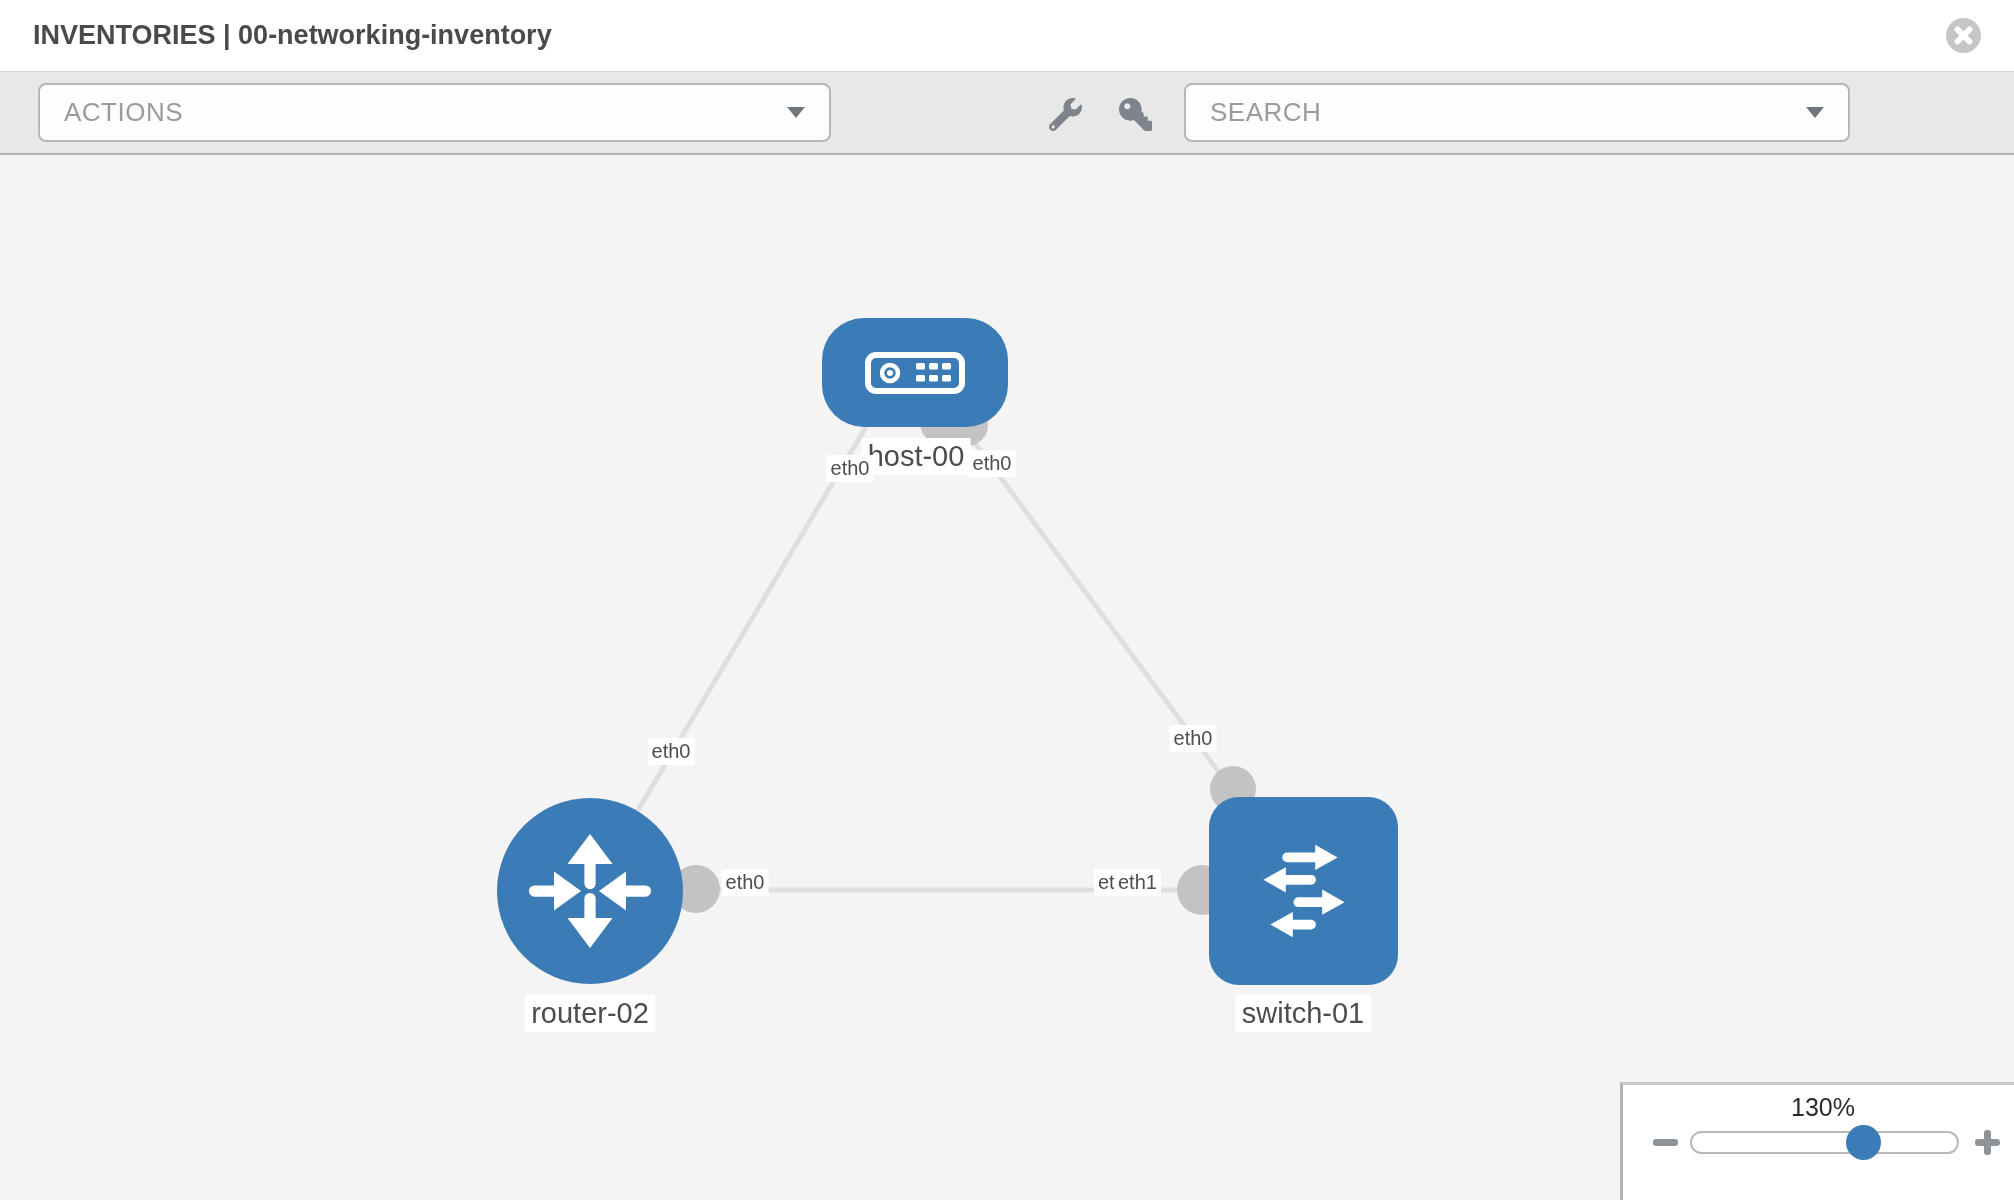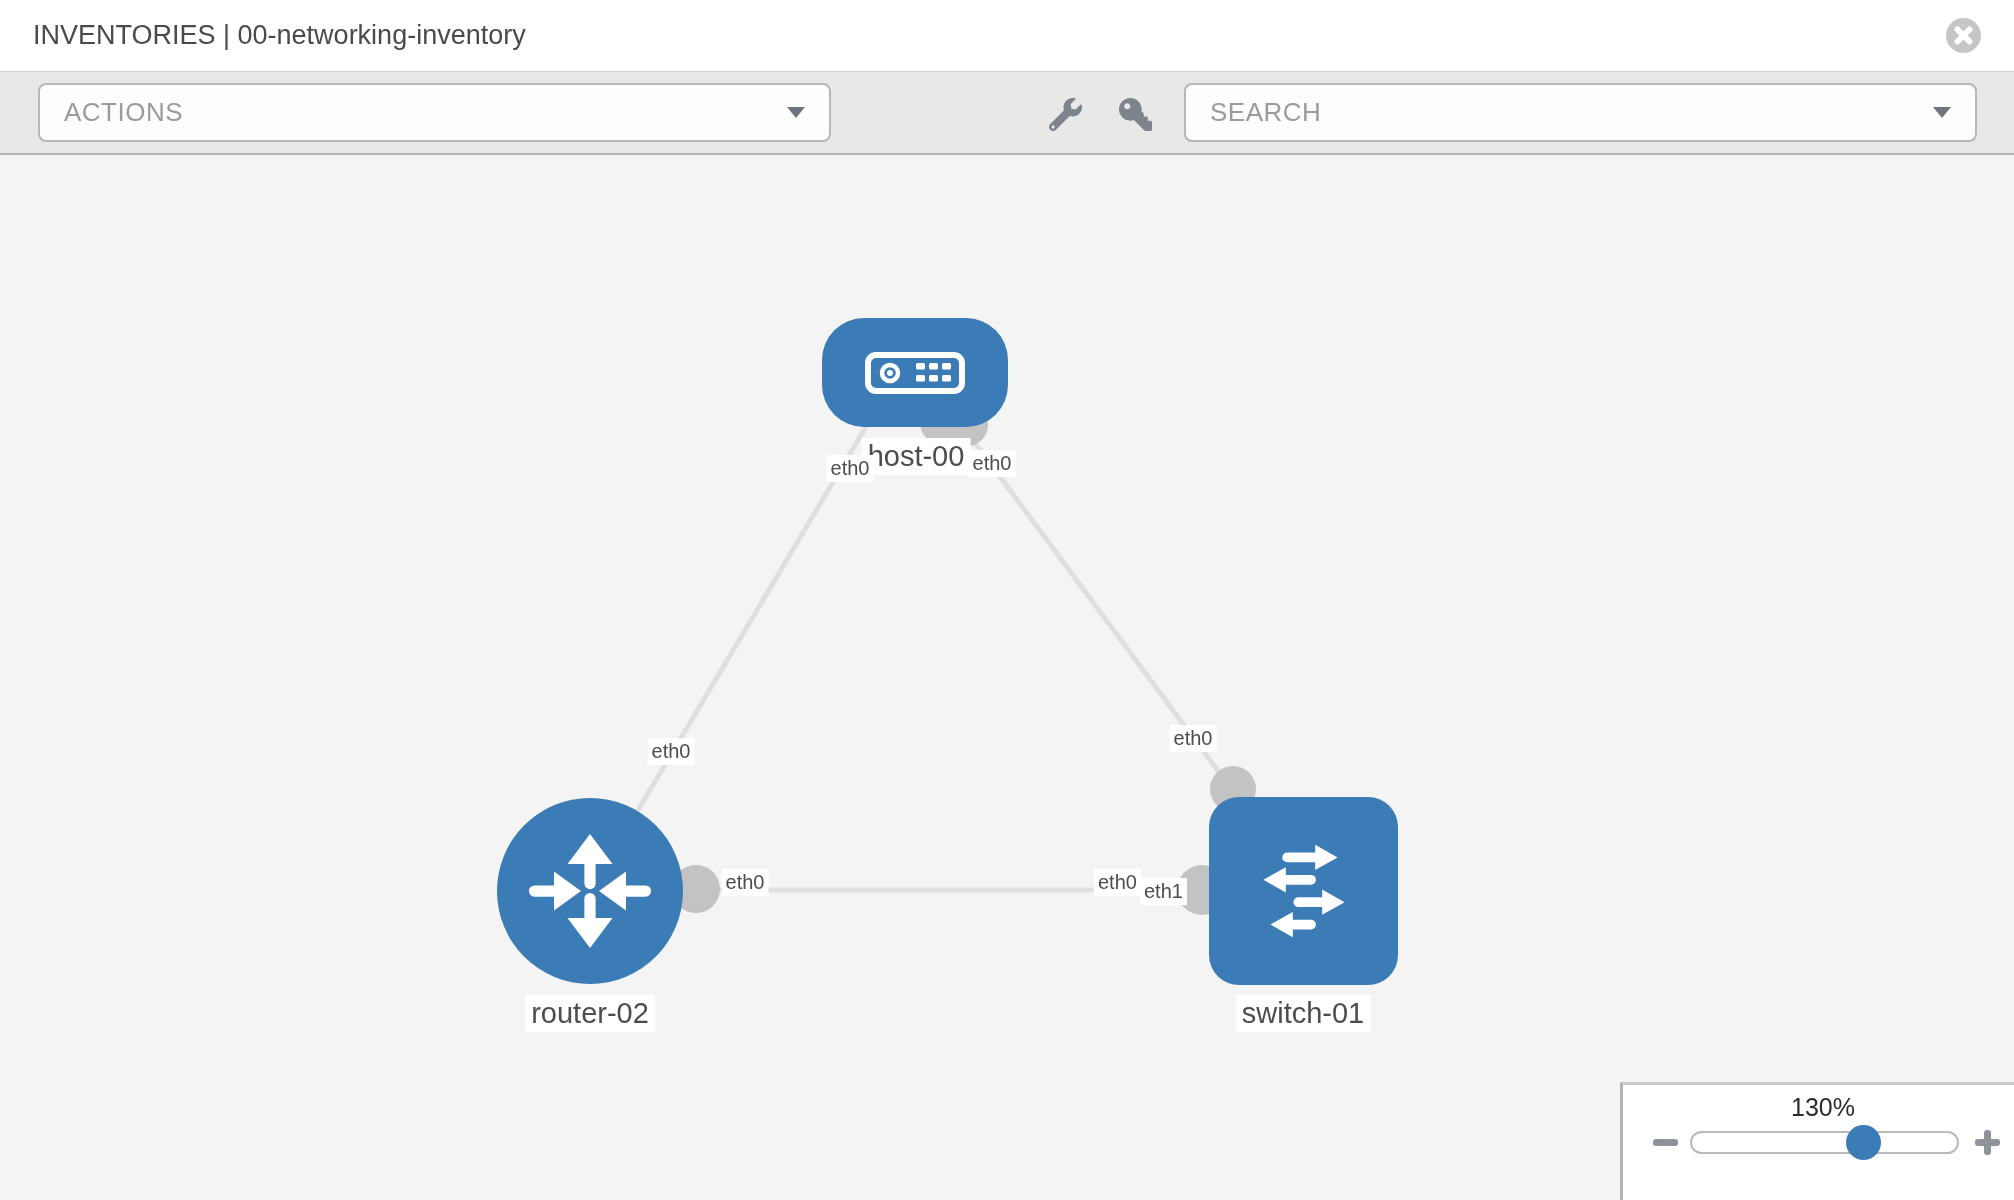--- a/index.html
+++ b/index.html
@@ -3,21 +3,21 @@
 <meta charset="utf-8">
 <style>
   html,body{margin:0;padding:0;}
   #app{
     position:relative;width:2014px;height:1200px;overflow:hidden;
     font-family:"Liberation Sans",sans-serif;background:#f4f4f4;
     -webkit-font-smoothing:antialiased;
   }
   
   .header{position:absolute;left:0;top:0;width:2014px;height:71px;background:#ffffff;border-bottom:1px solid #d2d2d2;}
-  .header-title{position:absolute;left:33px;top:0;height:80px;line-height:71px;font-size:27px;font-weight:normal;color:#4a4a4a;}
+  .header-title{position:absolute;left:33px;top:0;height:80px;line-height:71px;font-size:27px;font-weight:bold;color:#4a4a4a;}
   .close-btn{position:absolute;left:1946px;top:18px;width:35px;height:35px;border-radius:50%;background:#c6c6c6;cursor:pointer;}
   
   .toolbar{position:absolute;left:0;top:72px;width:2014px;height:81px;background:#e8e8e8;border-bottom:2px solid #b3b3b3;}
   .dropdown{
     position:absolute;top:11px;height:59px;background:#fdfdfd;border:2px solid #b7b7b7;border-radius:8px;
     box-sizing:border-box;display:flex;align-items:center;justify-content:space-between;
     padding:0 24px;cursor:pointer;
   }
   .dropdown .dd-label{font-size:26px;color:#9b9b9b;letter-spacing:.5px;}
   .caret{width:0;height:0;border-left:9px solid transparent;border-right:9px solid transparent;border-top:11px solid #6e757c;}
@@ -76,21 +76,21 @@
     </div>
 
     <div class="tool-icon" style="left:1119px;">
       <span>
         <svg viewBox="0 0 512 512">
           <path transform="rotate(-90 256 256)" d="M512 176.001C512 273.203 433.202 352 336 352c-11.22 0-22.19-1.062-32.827-3.069l-24.012 27.014A23.999 23.999 0 0 1 261.223 384H224v40c0 13.255-10.745 24-24 24h-40v40c0 13.255-10.745 24-24 24H24c-13.255 0-24-10.745-24-24v-78.059c0-6.365 2.529-12.47 7.029-16.971l161.802-161.802C163.108 213.814 160 195.271 160 176 160 78.798 238.797.001 335.999 0 433.488-.001 512 78.511 512 176.001zM336 128c0 26.51 21.49 48 48 48s48-21.49 48-48-21.49-48-48-48-48 21.49-48 48z"></path>
         </svg>
       </span>
     </div>
 
-    <div class="dropdown" style="left:1184px;width:793px;">
+    <div class="dropdown" style="left:1184px;width:666px;">
       <span class="dd-label">SEARCH</span>
       <span class="caret"></span>
     </div>
   </div>
 
   <div class="canvas"></div>
 
   <svg class="links-layer" width="2014" height="1200" viewBox="0 0 2014 1200">
     <line x1="870" y1="420" x2="590" y2="891" stroke="#dfdfdf" stroke-width="5"></line>
     <line x1="958" y1="420" x2="1232" y2="790" stroke="#dfdfdf" stroke-width="5"></line>
@@ -152,21 +152,21 @@
   <div class="chip node-chip" style="left:590px;top:995px;">router-02</div>
   <div class="chip node-chip" style="left:1303px;top:995px;">switch-01</div>
 
   <div class="chip eth-chip" style="left:850px;top:455px;">eth0</div>
   <div class="chip eth-chip" style="left:992px;top:450px;">eth0</div>
   <div class="chip eth-chip" style="left:671px;top:738px;">eth0</div>
   <div class="chip eth-chip" style="left:1193px;top:725px;">eth0</div>
   <div class="chip eth-chip" style="left:745px;top:869px;">eth0</div>
 
   <div class="chip eth-chip-left" style="left:1094px;top:869px;z-index:3;">eth0</div>
-  <div class="chip eth-chip-left" style="left:1140px;top:869px;z-index:3;margin-top:9px;">eth1</div>
+  <div class="chip eth-chip-left" style="left:1114px;top:869px;z-index:3;">eth1</div>
 
   <div class="zoom-panel">
     <div class="zoom-level">130%</div>
     <div class="zoom-minus" style="left:30px;top:54px;">
       <div class="hbar"></div>
     </div>
     <div class="zoom-track"></div>
     <div class="zoom-handle"></div>
     <div class="zoom-plus" style="left:352px;top:54px;">
       <div class="hbar" style="position:relative;">

